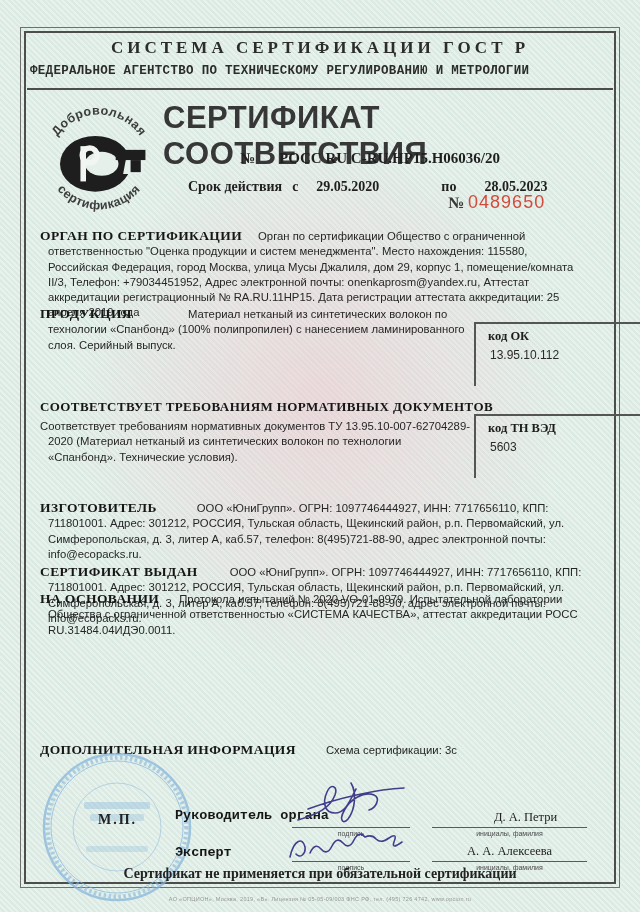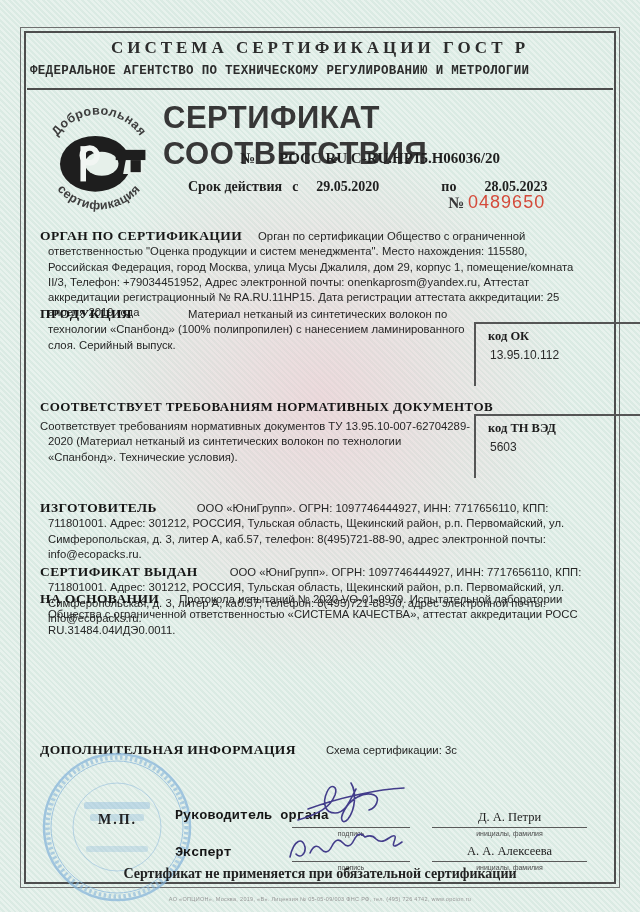--- a/index.html
+++ b/index.html
@@ -149,21 +149,21 @@
   <div class="mp">М.П.</div>
 
   <div class="role" style="top:808px">Руководитель органа</div>
   <div class="sigsvg" style="left:290px; top:780px">
     <svg viewBox="0 0 120 48" width="120" height="48">
       <path d="M 8,40 C 28,34 40,28 45,15 C 48,6 41,3 37,12 C 32,23 35,33 45,33 C 56,33 60,20 66,9 M 61,3 C 67,13 65,30 58,39 C 53,45 49,40 54,31 C 60,19 74,11 84,15 C 91,18 86,28 79,30 M 18,29 C 48,18 88,9 114,8" fill="none" stroke="#433d8b" stroke-width="1.6" stroke-linecap="round"></path>
     </svg>
   </div>
   <div class="sigline" style="left:292px; top:827px; width:118px"></div>
   <div class="sigcap" style="left:292px; top:830px; width:118px">подпись</div>
-  <div class="signame" style="left:432px; top:810px; width:155px">Д. А. Петри</div>
+  <div class="signame" style="left:448px; top:810px; width:155px">Д. А. Петри</div>
   <div class="sigline" style="left:432px; top:827px; width:155px"></div>
   <div class="sigcap" style="left:432px; top:830px; width:155px">инициалы, фамилия</div>
 
   <div class="role" style="top:845px">Эксперт</div>
   <div class="sigsvg" style="left:284px; top:833px">
     <svg viewBox="0 0 140 30" width="140" height="30">
       <path d="M 6,24 C 10,6 19,4 21,14 C 22,21 16,26 12,21 M 26,20 q 5,-11 11,-4 t 11,-3 t 11,-3 t 11,-3 t 11,-3 q 7,-3 11,2 q 5,5 13,-1 q 9,-6 5,4 q -3,8 8,0" fill="none" stroke="#433d8b" stroke-width="1.6" stroke-linecap="round"></path>
     </svg>
   </div>
   <div class="sigline" style="left:292px; top:861px; width:118px"></div>

